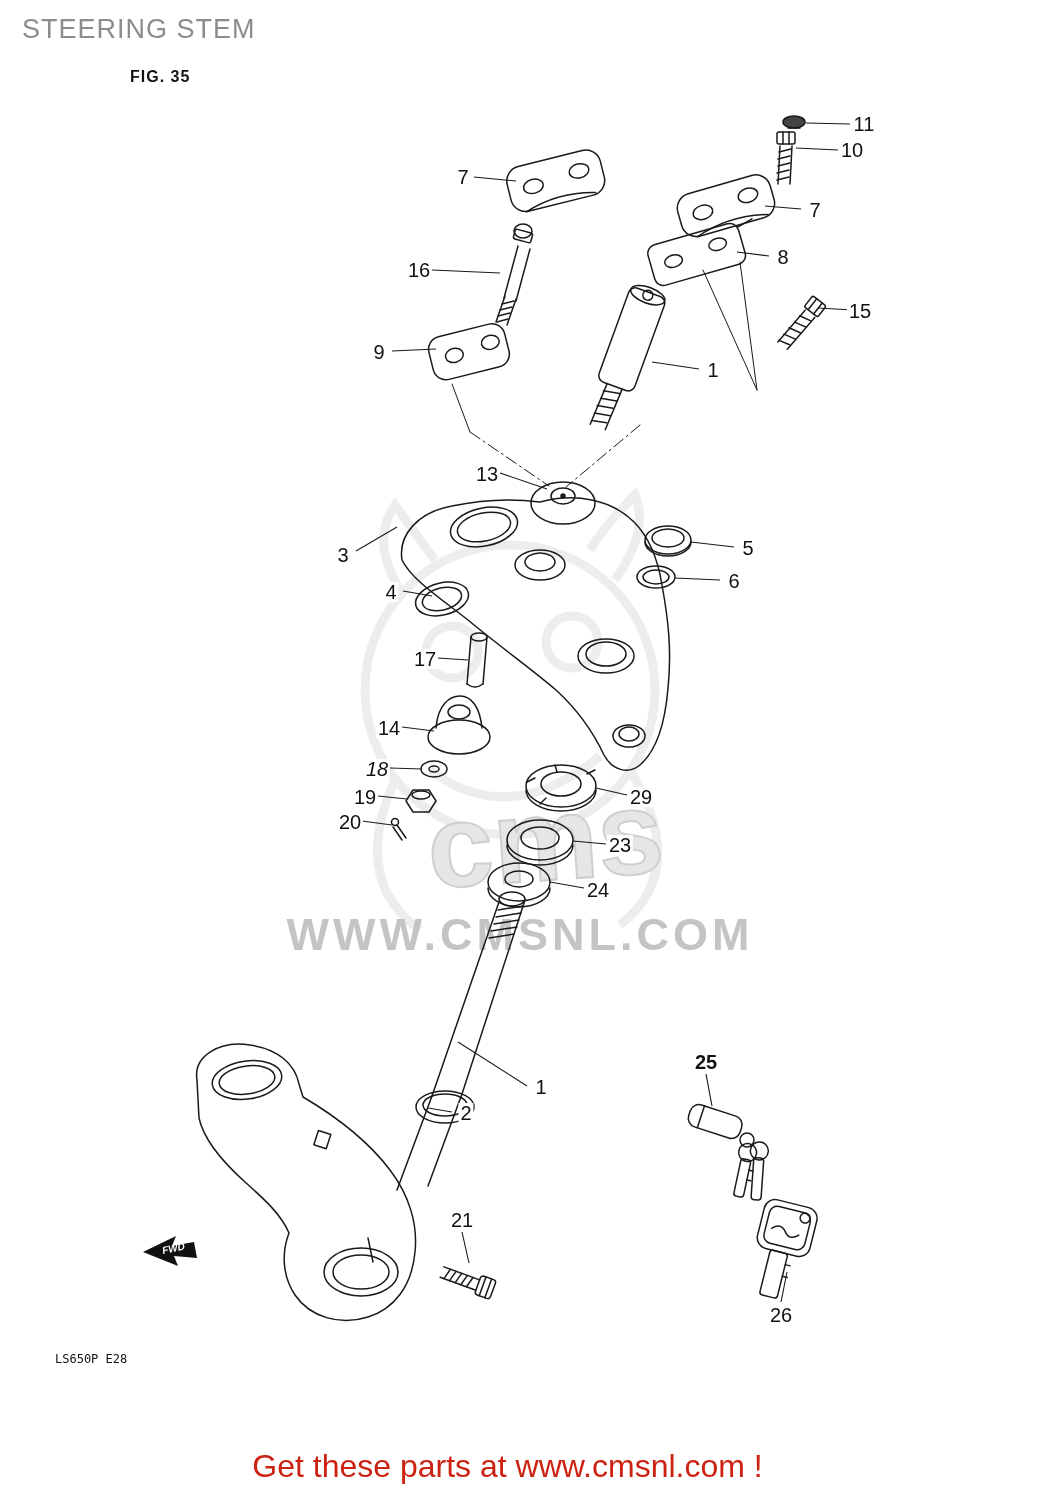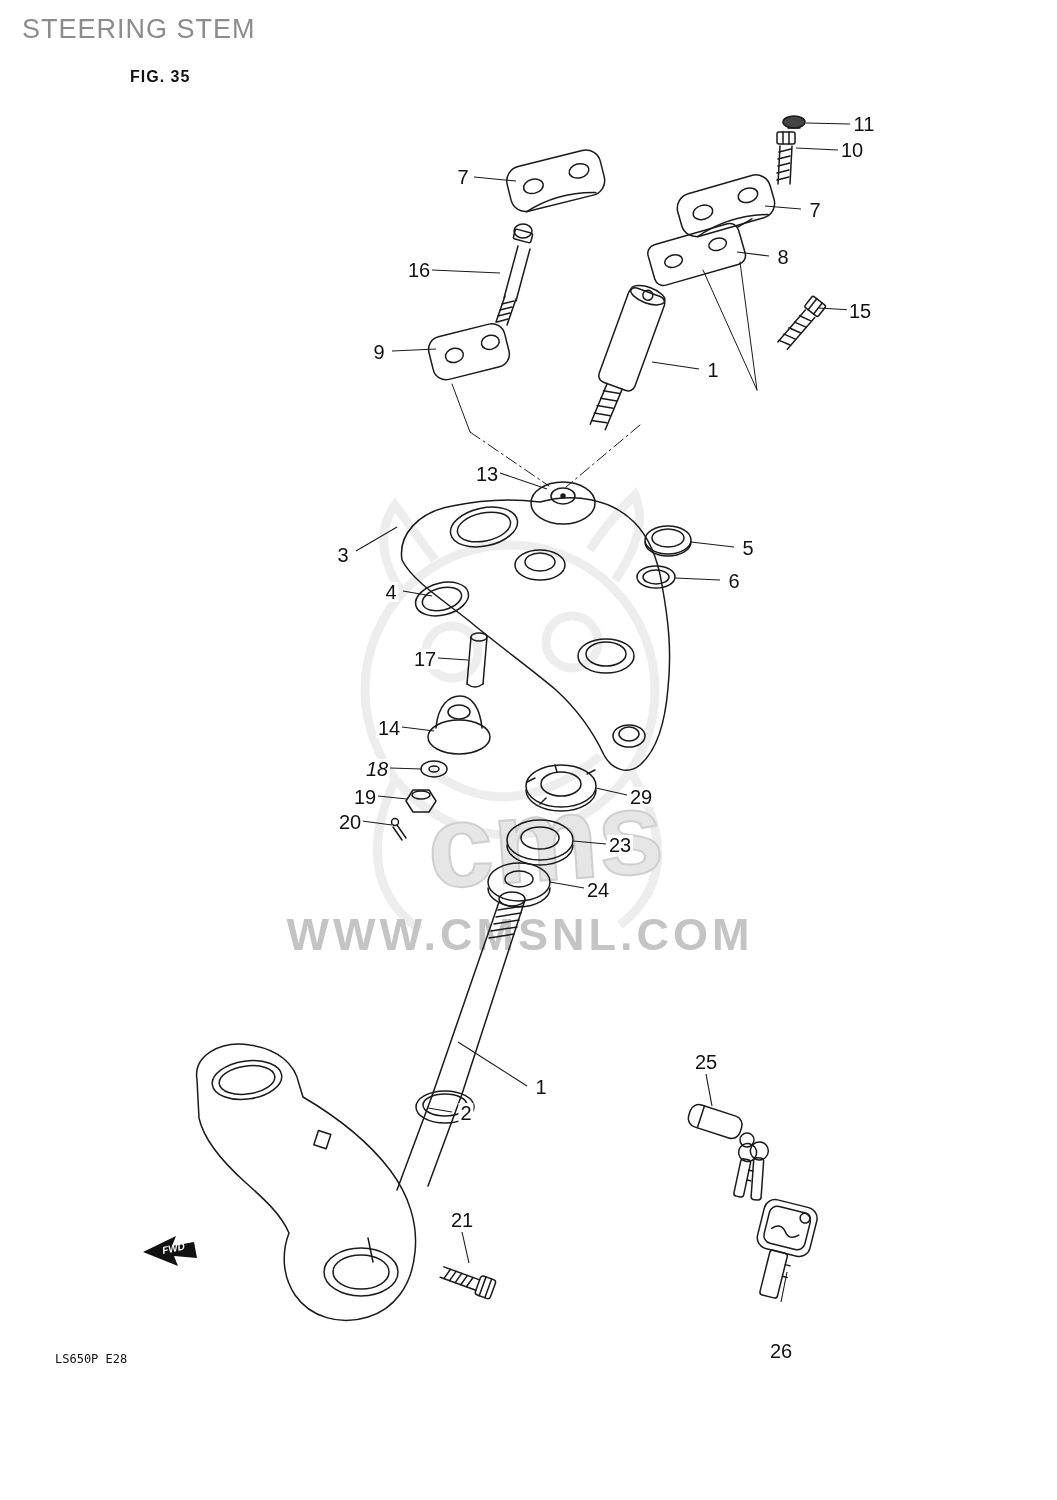--- a/index.html
+++ b/index.html
@@ -363,21 +363,22 @@
       <div class="callout" style="left: 734px; top: 581px;">6</div>
       <div class="callout" style="left: 391px; top: 592px;">4</div>
       <div class="callout" style="left: 425px; top: 659px;">17</div>
       <div class="callout" style="left: 389px; top: 728px;">14</div>
       <div class="callout" style="left: 377px; top: 769px; font-style: italic;">18</div>
       <div class="callout" style="left: 365px; top: 797px;">19</div>
       <div class="callout" style="left: 641px; top: 797px;">29</div>
       <div class="callout" style="left: 350px; top: 822px;">20</div>
       <div class="callout" style="left: 620px; top: 845px;">23</div>
       <div class="callout" style="left: 598px; top: 890px;">24</div>
-      <div class="callout" style="left: 706px; top: 1062px;">25</div>
+      <div class="callout" style="left: 706px; top: 1062px; font-weight: bold;">25</div>
       <div class="callout" style="left: 541px; top: 1087px;">1</div>
       <div class="callout" style="left: 466px; top: 1113px;">2</div>
       <div class="callout" style="left: 462px; top: 1220px; text-align: center;">21</div>
-      <div class="callout" style="left: 781px; top: 1315px; margin-top: 36px;">26</div>
+      <div class="callout" style="left: 781px; top: 1315px;">26</div>
     </div>
 
   <div class="model-code">LS650P E28</div>
+  <div class="footer">Get these parts at www.cmsnl.com !</div>
 </div>
 
 </body></html>

